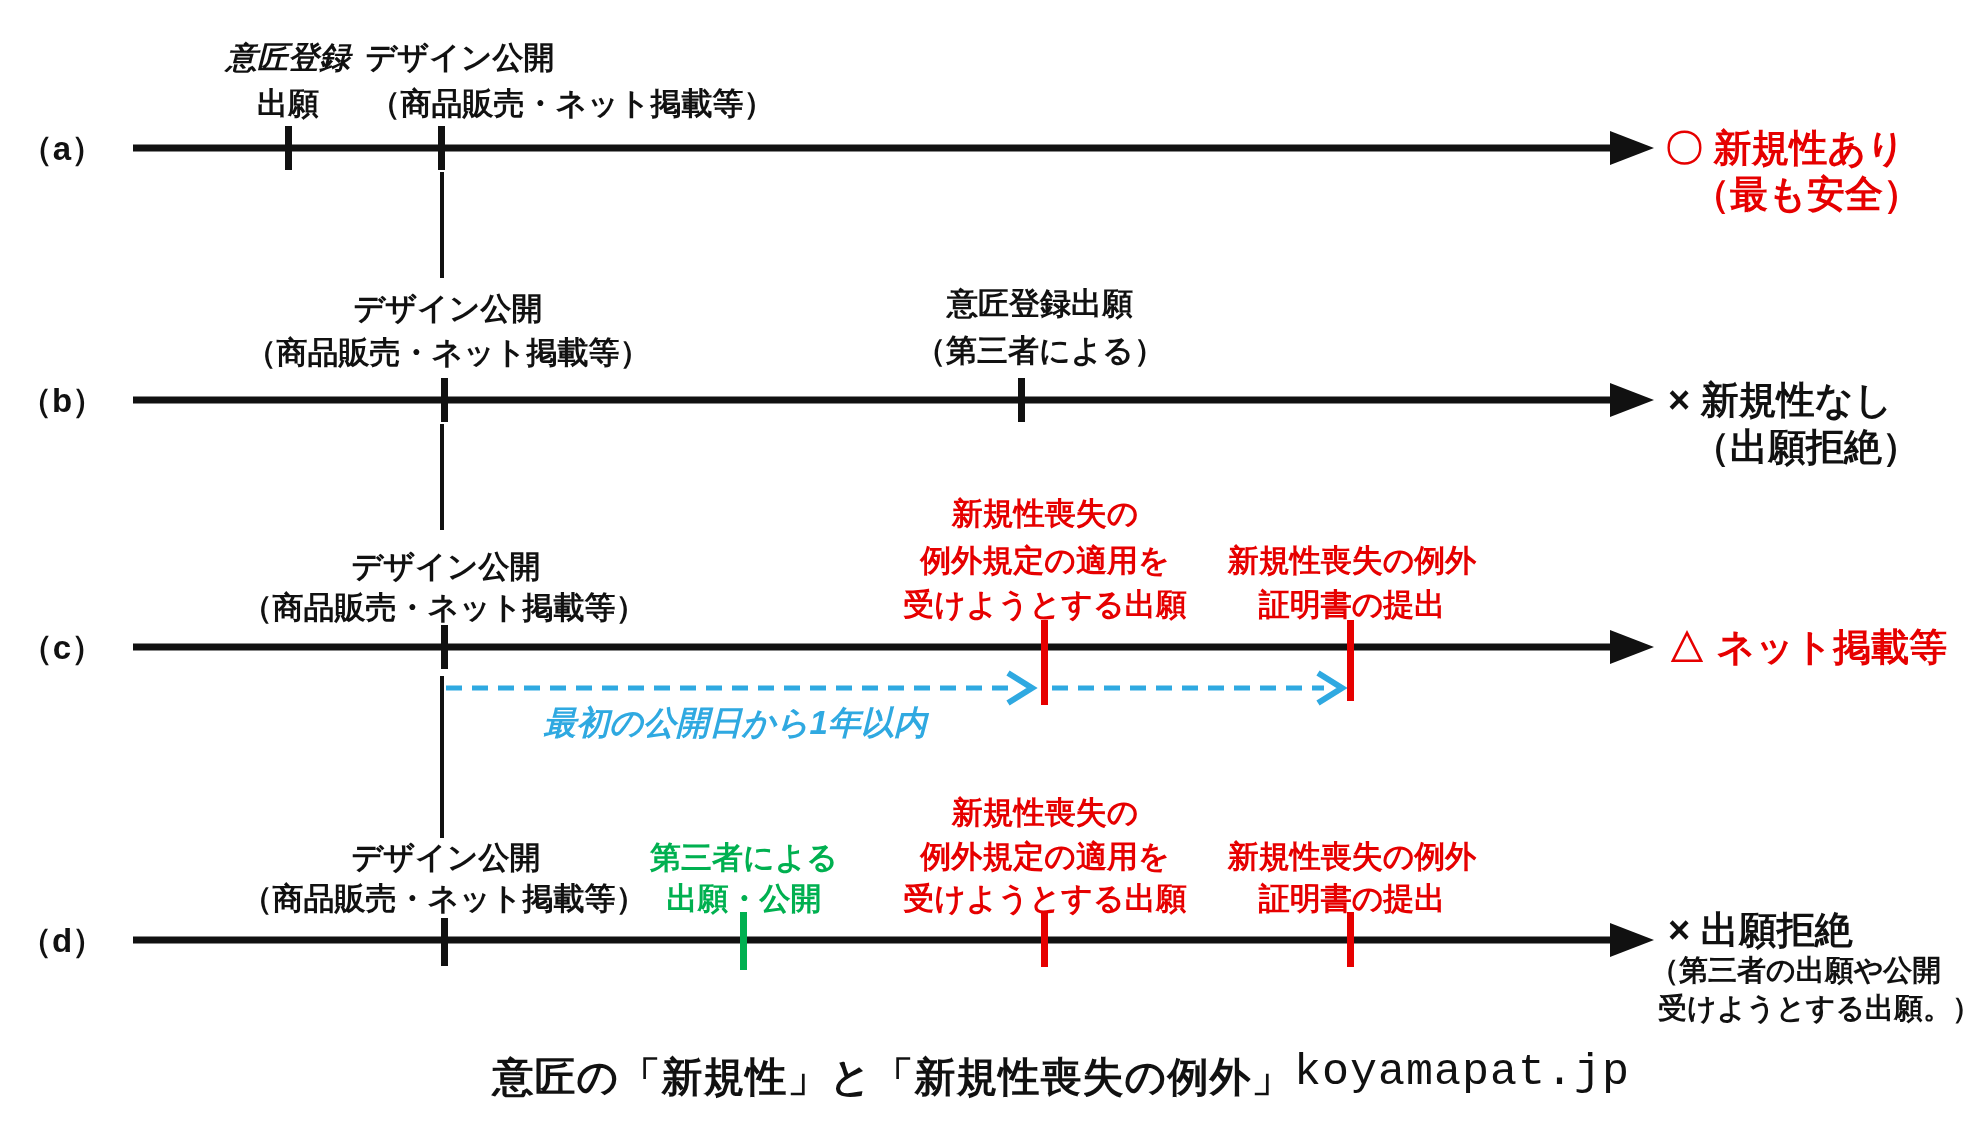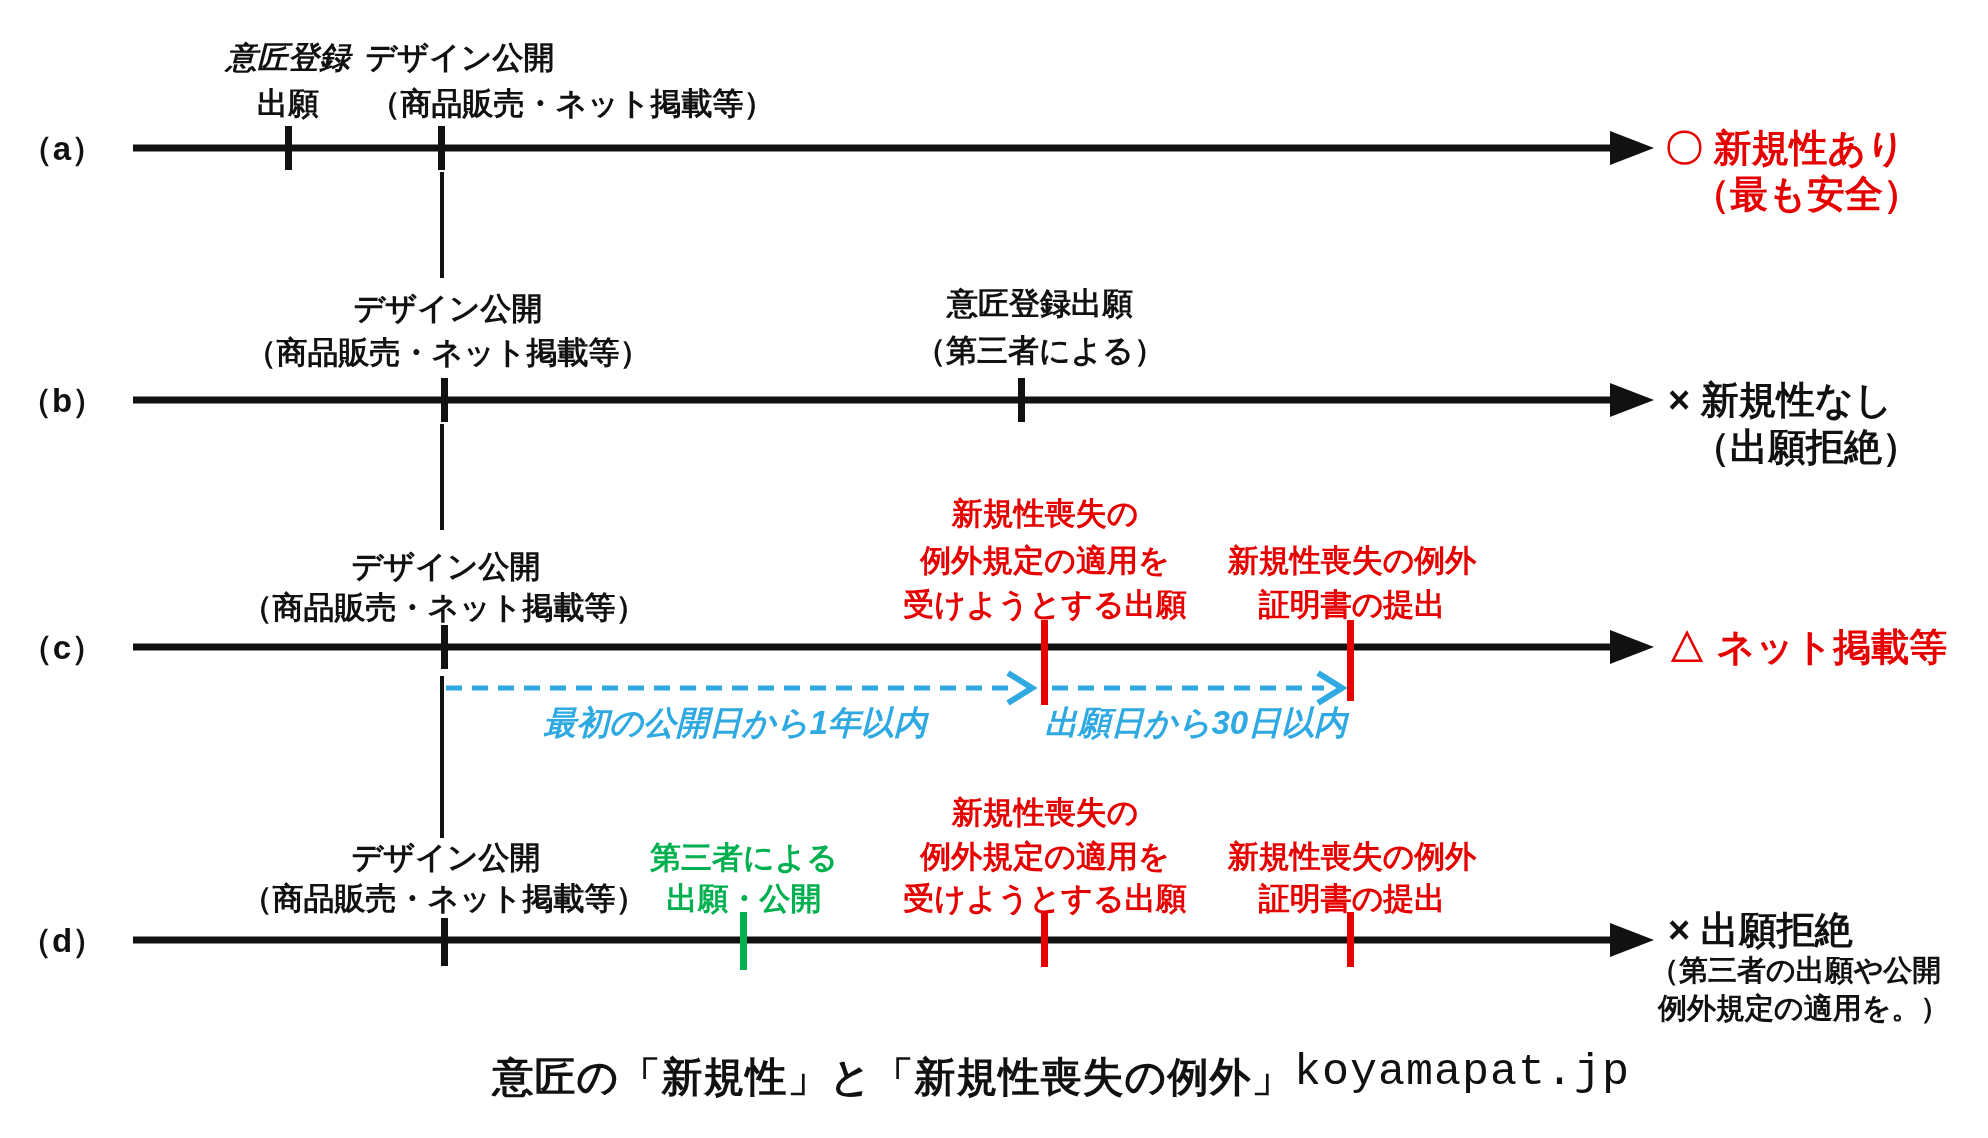--- a/index.html
+++ b/index.html
@@ -91,32 +91,31 @@
   <div class="lbl rowid" style="left:62px;top:647px;">（c）</div>
   <div class="lbl" style="left:446px;top:566px;">デザイン公開</div>
   <div class="lbl" style="left:444px;top:607px;">（商品販売・ネット掲載等）</div>
   <div class="lbl red" style="left:1045px;top:513px;">新規性喪失の</div>
   <div class="lbl red" style="left:1045px;top:560px;">例外規定の適用を</div>
   <div class="lbl red" style="left:1045px;top:604px;">受けようとする出願</div>
   <div class="lbl red" style="left:1352px;top:560px;">新規性喪失の例外</div>
   <div class="lbl red" style="left:1352px;top:604px;">証明書の提出</div>
   <div class="lbl lft res red" style="left:1668px;top:647px;">△ ネット掲載等</div>
   <div class="lbl cyan" style="left:735px;top:722px;font-size:33px;">最初の公開日から1年以内</div>
-  <div class="lbl cyan" style="left:1196px;top:722px;font-size:33px;">出願日から30日以内</div>
 
   <div class="lbl rowid" style="left:62px;top:940px;">（d）</div>
   <div class="lbl" style="left:446px;top:857px;">デザイン公開</div>
   <div class="lbl" style="left:444px;top:898px;">（商品販売・ネット掲載等）</div>
   <div class="lbl green" style="left:744px;top:857px;">第三者による</div>
   <div class="lbl green" style="left:744px;top:898px;">出願・公開</div>
   <div class="lbl red" style="left:1045px;top:812px;">新規性喪失の</div>
   <div class="lbl red" style="left:1045px;top:856px;">例外規定の適用を</div>
   <div class="lbl red" style="left:1045px;top:898px;">受けようとする出願</div>
   <div class="lbl red" style="left:1352px;top:856px;">新規性喪失の例外</div>
   <div class="lbl red" style="left:1352px;top:898px;">証明書の提出</div>
   <div class="lbl lft res" style="left:1668px;top:930px;">× 出願拒絶</div>
   <div class="lbl lft small" style="left:1650px;top:970px;">（第三者の出願や公開</div>
-  <div class="lbl lft small" style="left:1658px;top:1008px;">例外規定の適用を。）</div>
+  <div class="lbl lft small" style="left:1658px;top:1008px;">受けようとする出願。）</div>
 
   <div class="lbl title" style="left:893px;top:1077px;">意匠の「新規性」と「新規性喪失の例外」</div>
   <div class="lbl wm" style="left:1462px;top:1072px;">koyamapat.jp</div>
 
 </div>
 
 </body></html>

